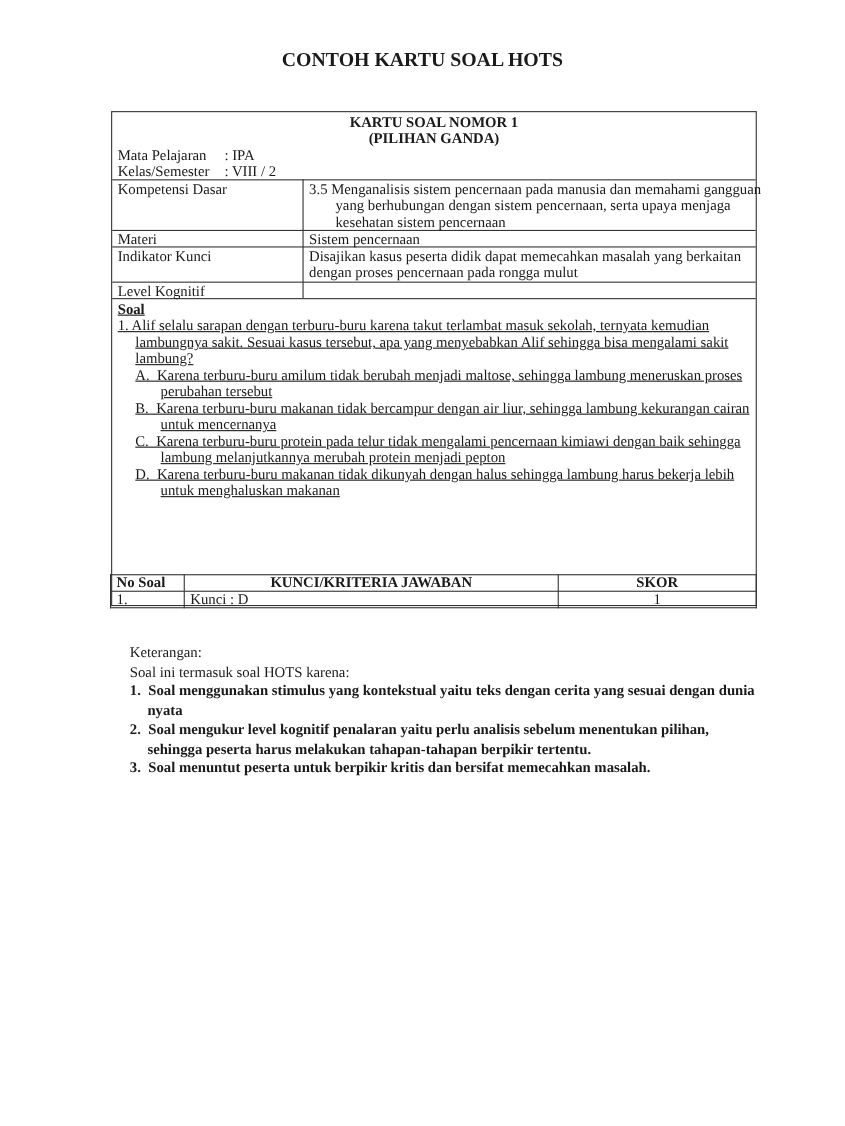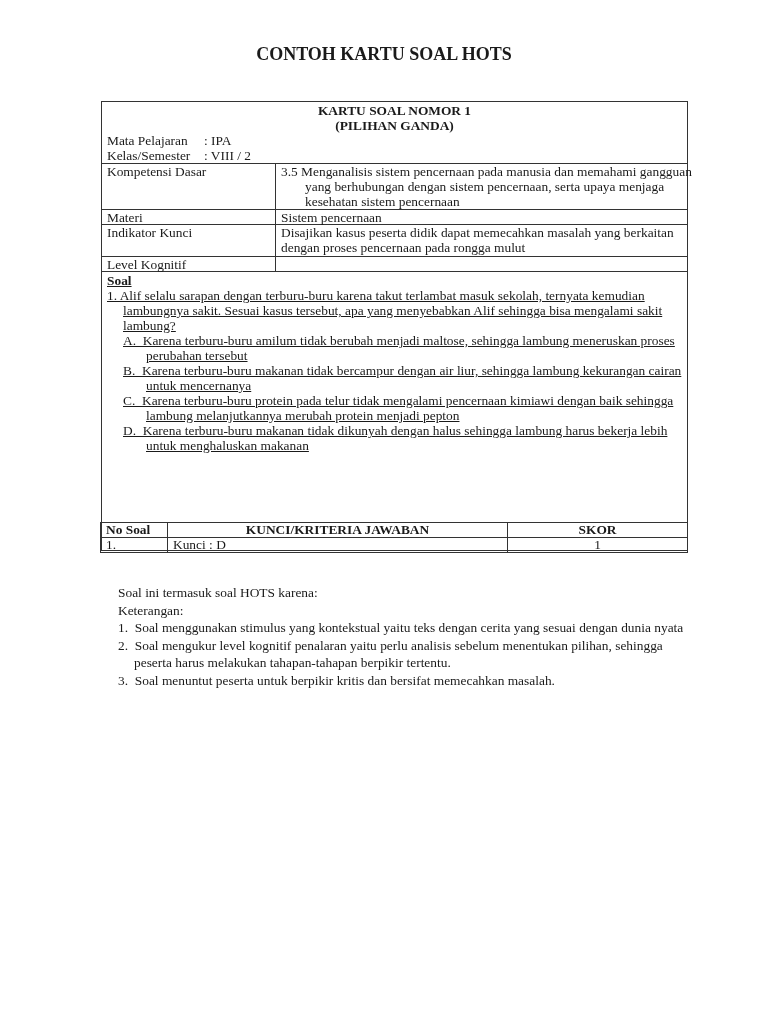--- a/index.html
+++ b/index.html
@@ -121,20 +121,21 @@
   .notes {
     position: absolute;
     left: 118px;
     top: 584px;
     width: 570px;
     line-height: 17.5px;
   }
   .notes .n-item {
     padding-left: 16px;
     text-indent: -16px;
+    font-weight: bold;
   }
 </style>
 </head>
 <body>
 
 <div class="doc-title">CONTOH KARTU SOAL HOTS</div>
 
 <div class="card">
   <div class="card-head">
     <div>KARTU SOAL NOMOR 1</div>
@@ -186,18 +187,18 @@
   </tr>
   <tr>
     <td>1.</td>
     <td>Kunci : D</td>
     <td class="center">1</td>
   </tr>
 </tbody>
   </table>
 
 <div class="notes">
+  <div>Keterangan:</div>
   <div>Soal ini termasuk soal HOTS karena:</div>
-  <div>Keterangan:</div>
   <div class="n-item">1.&nbsp;&nbsp;Soal menggunakan stimulus yang kontekstual yaitu teks dengan cerita yang sesuai dengan dunia nyata</div>
   <div class="n-item">2.&nbsp;&nbsp;Soal mengukur level kognitif penalaran yaitu perlu analisis sebelum menentukan pilihan, sehingga peserta harus melakukan tahapan-tahapan berpikir tertentu.</div>
   <div class="n-item">3.&nbsp;&nbsp;Soal menuntut peserta untuk berpikir kritis dan bersifat memecahkan masalah.</div>
 </div>
 
 </body></html>

